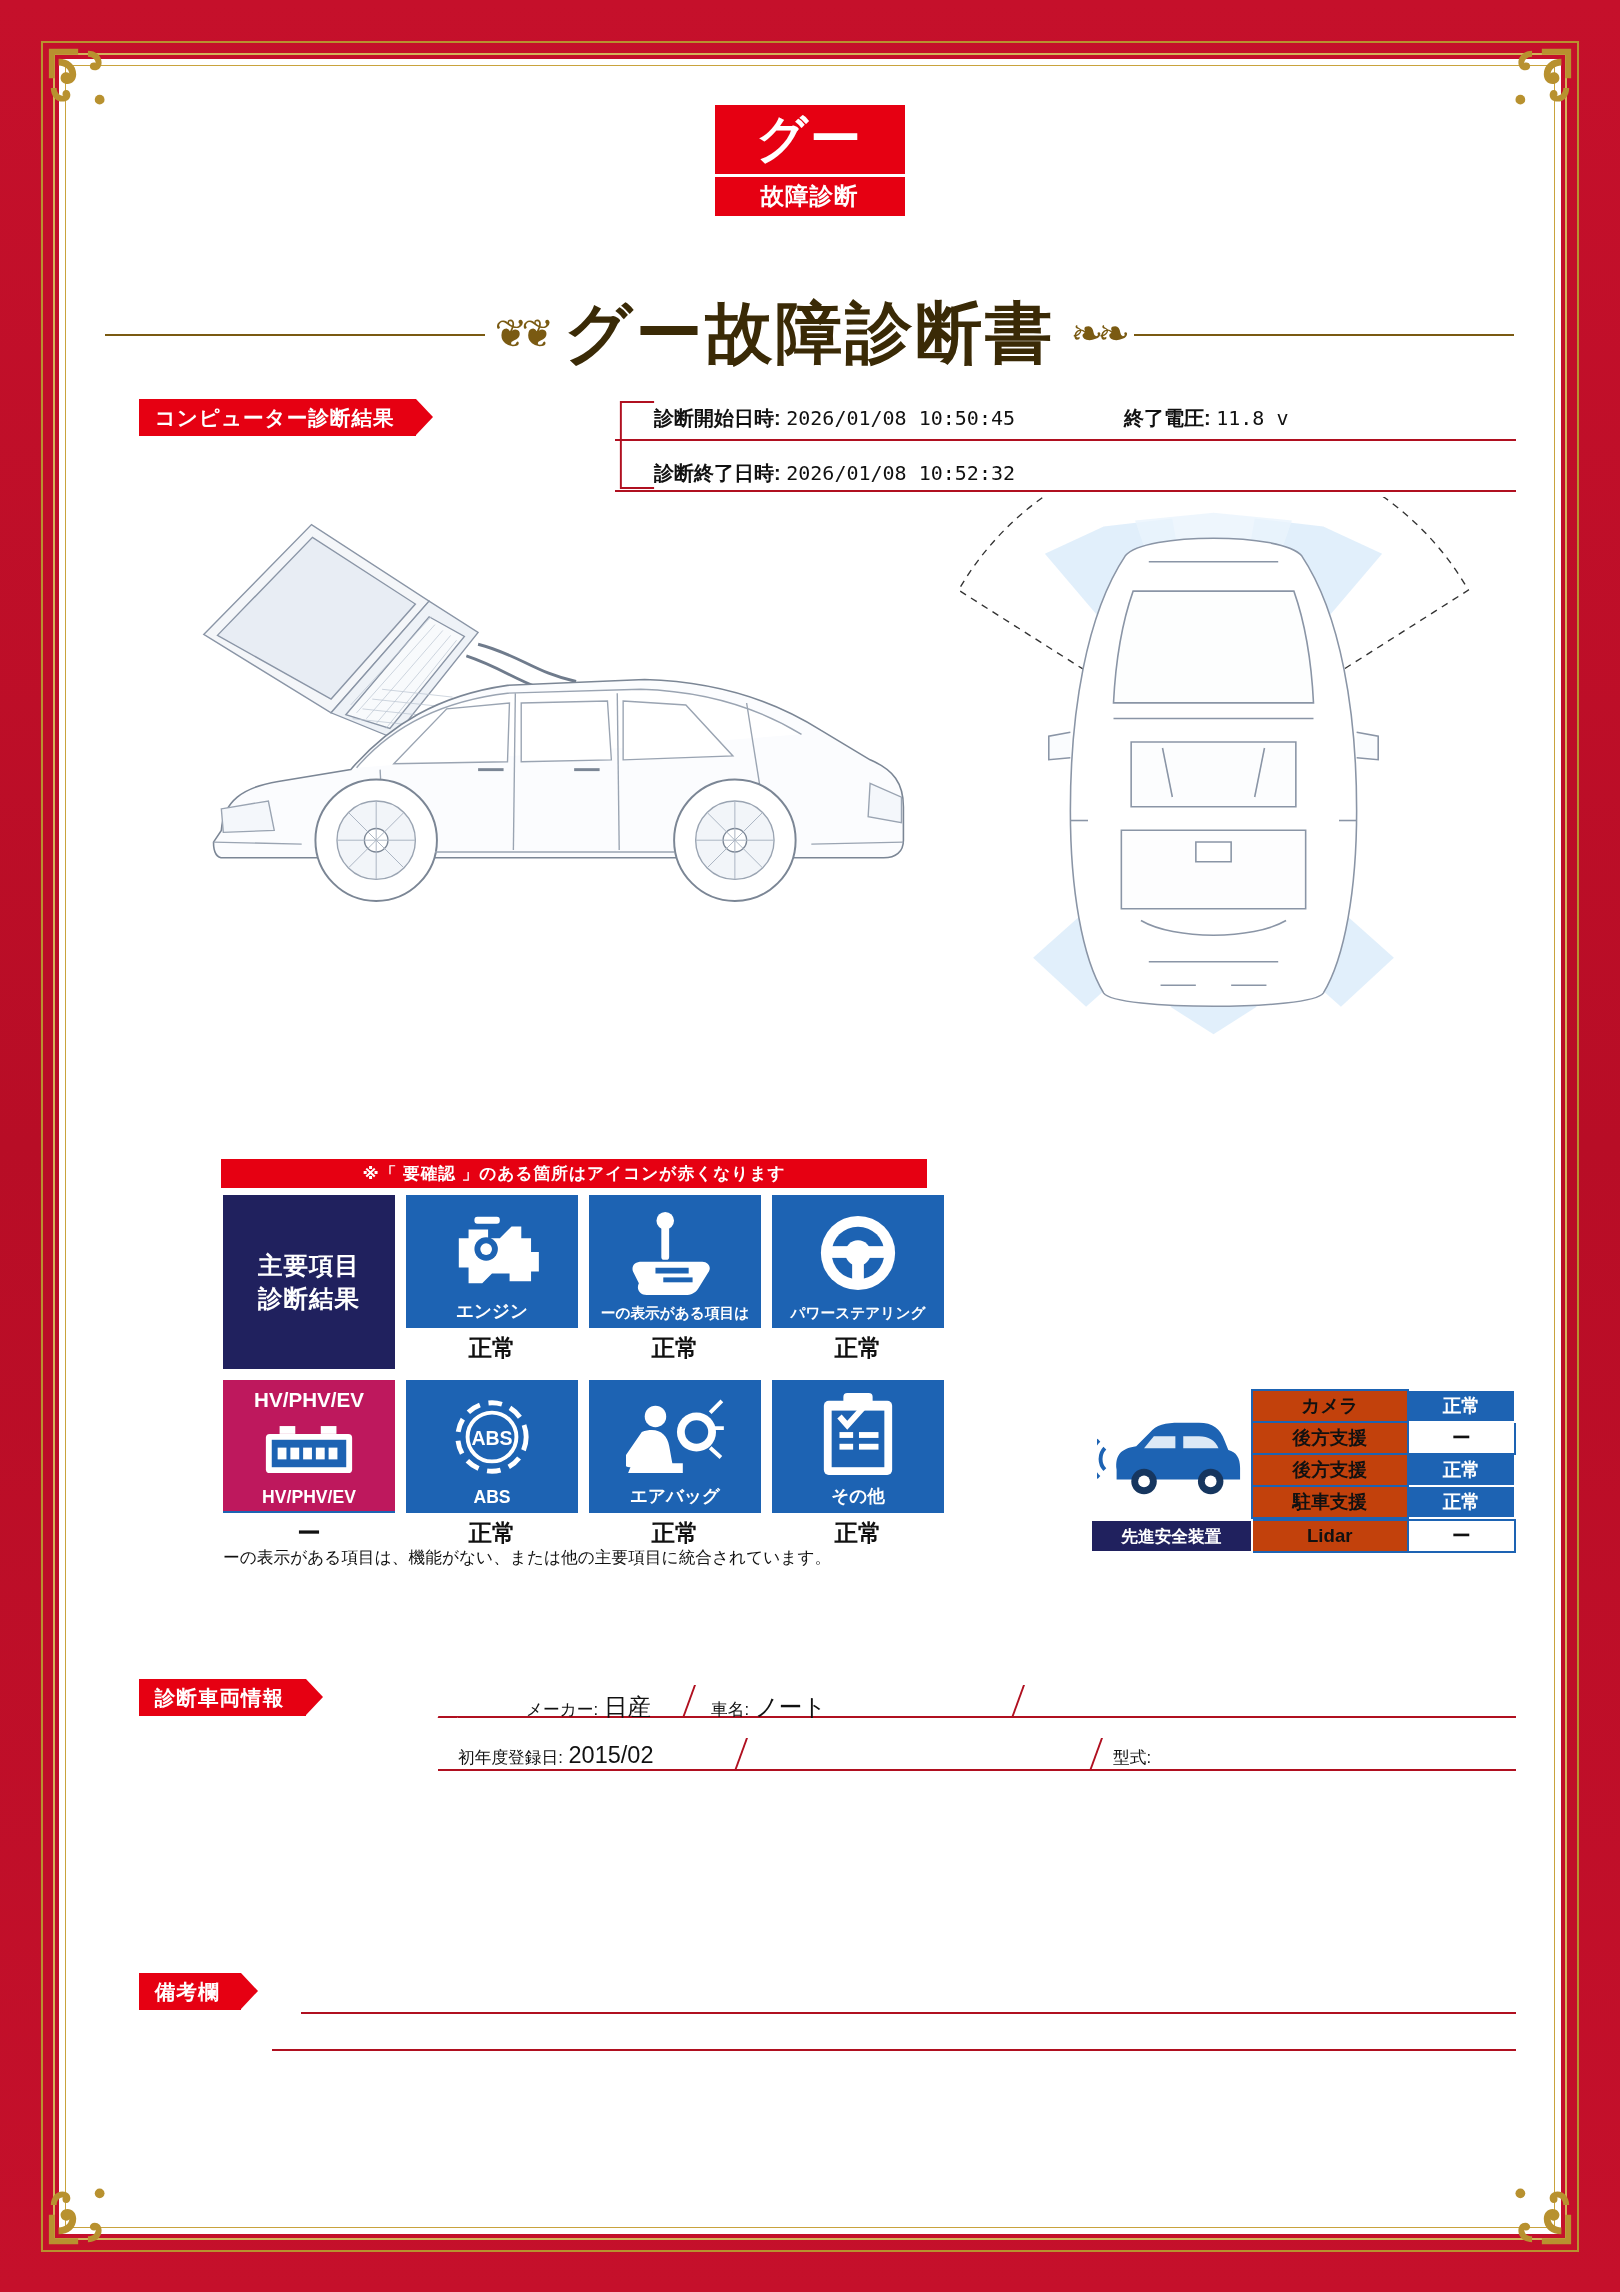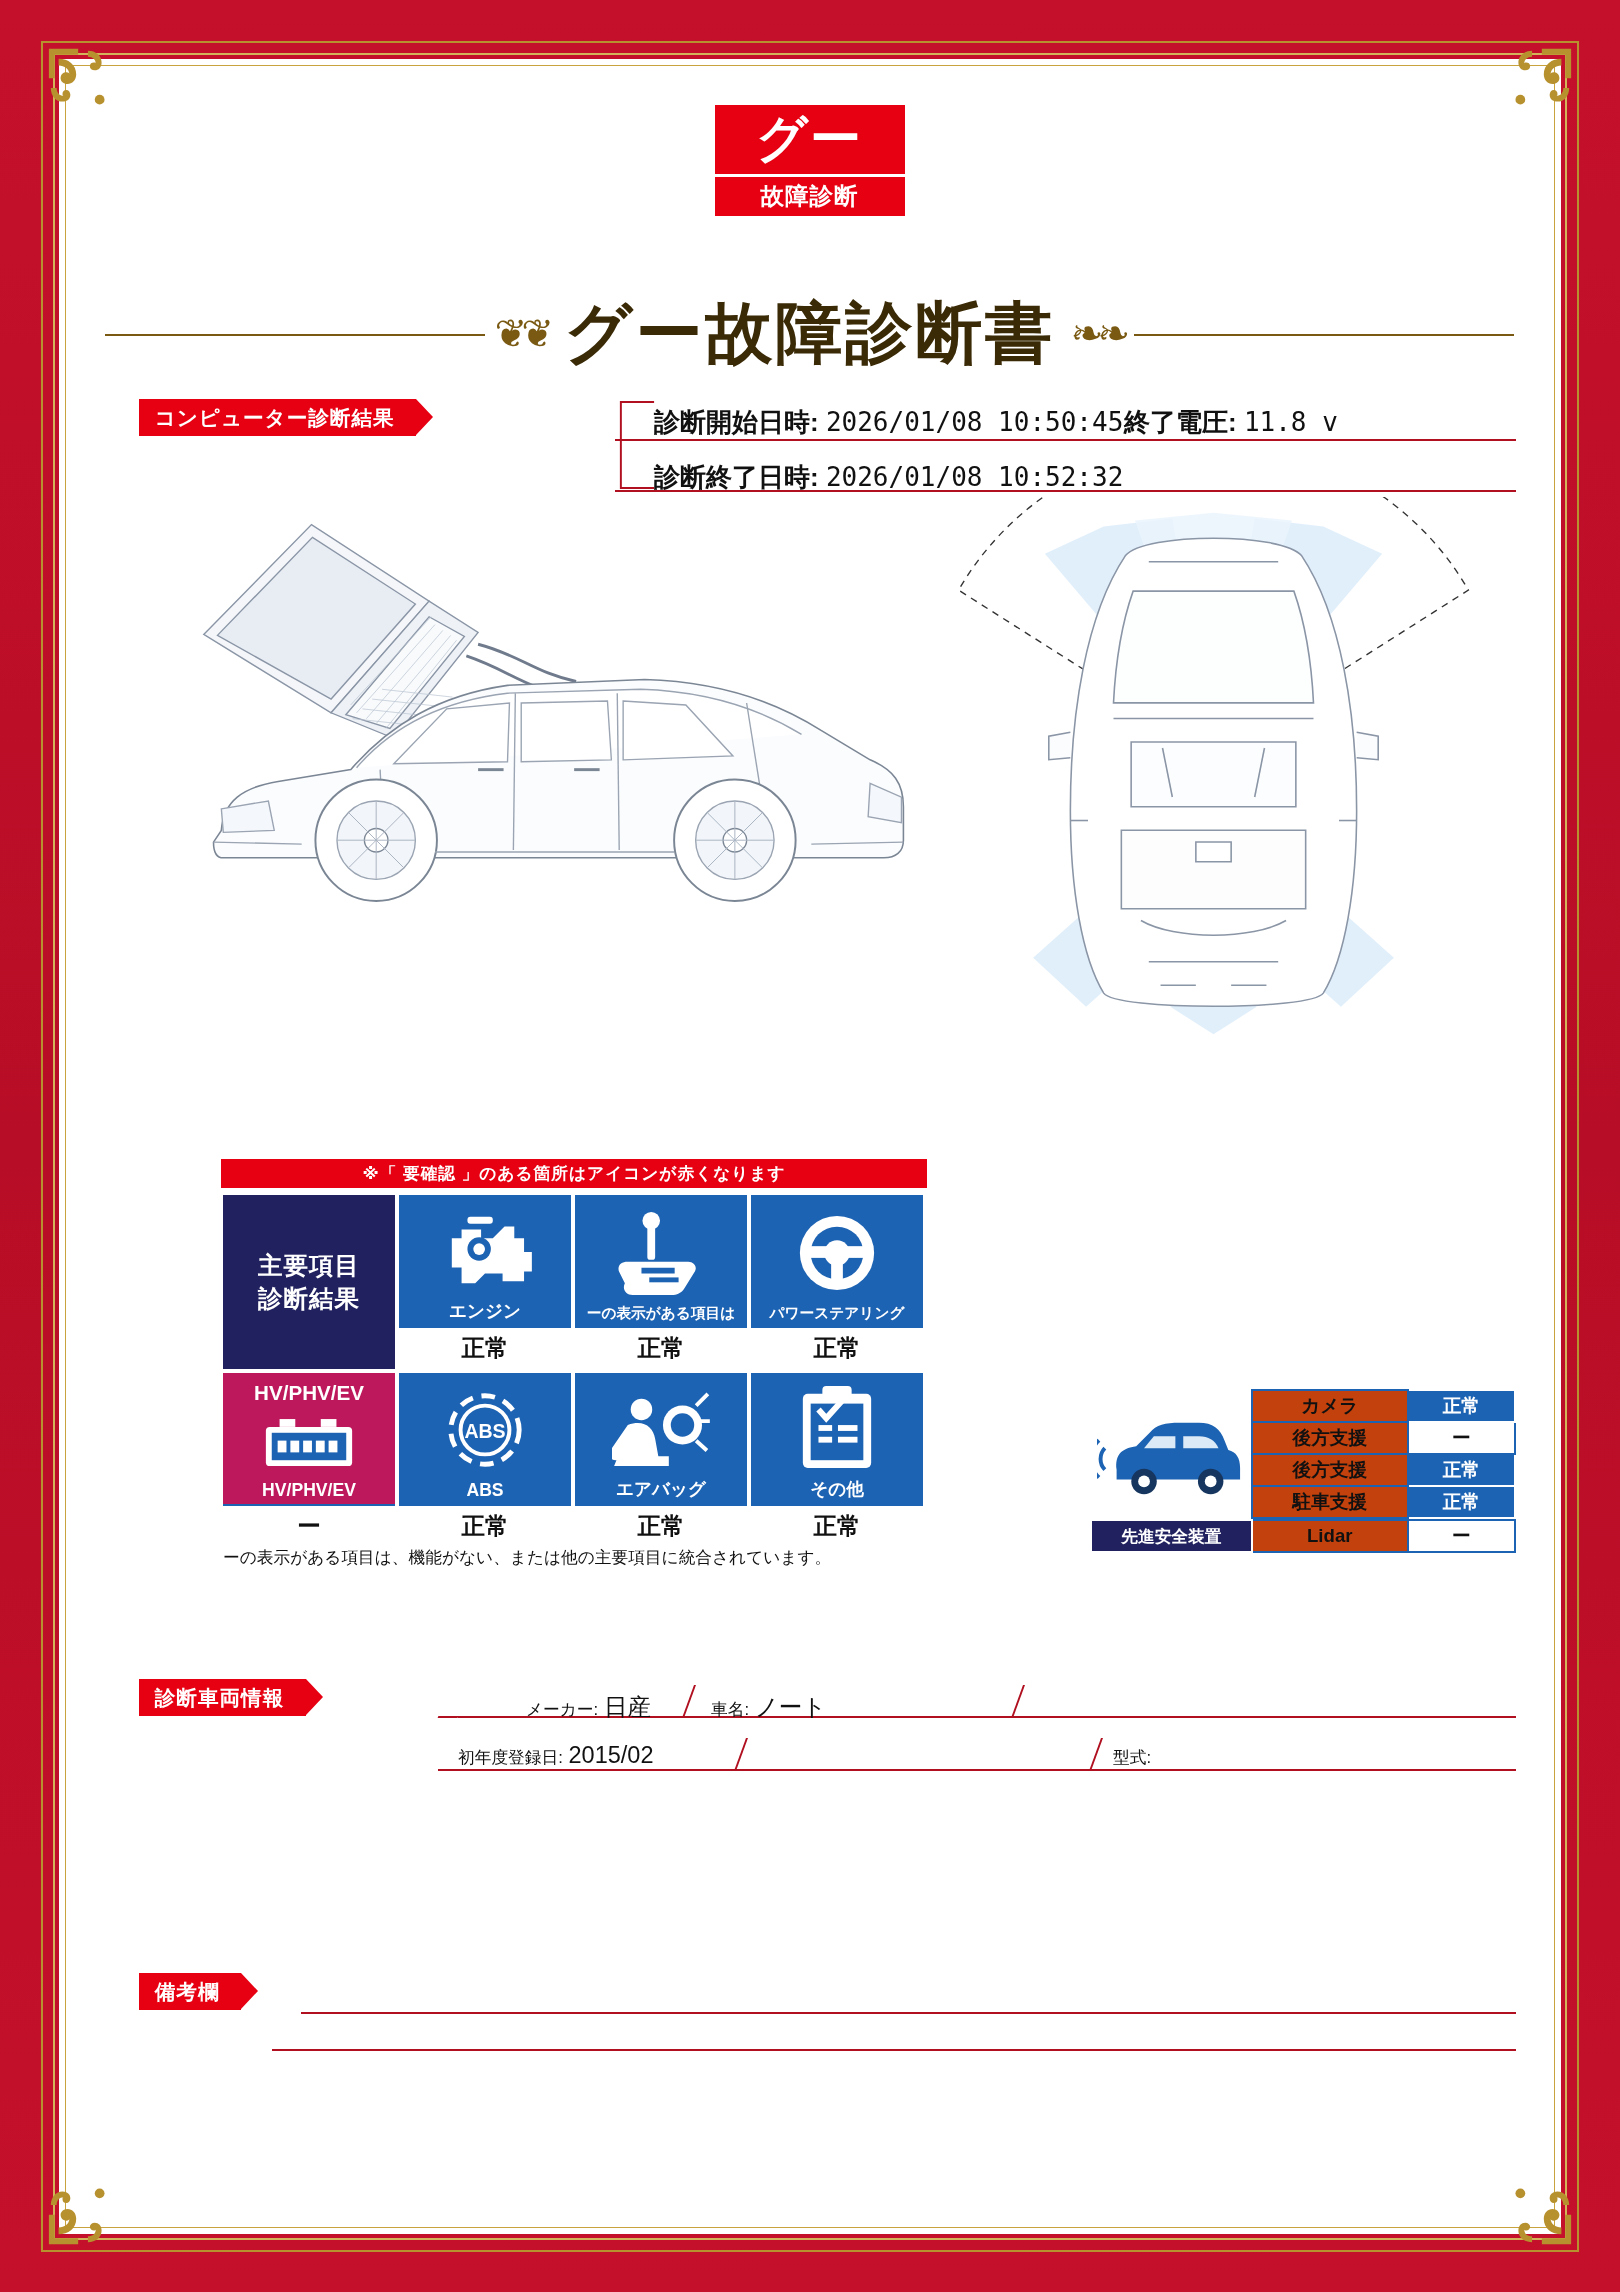--- a/index.html
+++ b/index.html
@@ -108,40 +108,40 @@
 
   
   .diag-head{ position:absolute; left:29px; top:323px; width:1411px;}
   .diag-head .flagpos{ position:absolute; left:34px; top:0;}
   .dh-line1{ position:absolute; left:0; top:0; width:100%; height:39px;}
   .dh-line2{ position:absolute; left:0; top:51px; width:100%; height:39px;}
   .dh-rule{
     position:absolute; left:0; right:0; bottom:-2.9px; height:0;
     border-bottom:2px solid #b01020;
   }
-  .kv{ position:absolute; font-size:26px; color:#111; white-space:nowrap;}
+  .kv{ position:absolute; font-size:20px; color:#111; white-space:nowrap;}
   .kv .k{ font-weight:bold;}
   .kv .v{ font-family:"DejaVu Sans Mono","Liberation Mono",monospace;}
 
   
   .car-side{ position:absolute; left:108px; top:431px; width:745px; height:441px;}
   .car-top{ position:absolute; left:863px; top:421px; width:549px; height:549px;}
 
   
   .notice-bar{
     position:absolute; left:145px; top:1083px; width:706px; height:29px;
     background:#e60012; color:#fff; font-size:16.7px; font-weight:bold;
     display:flex; align-items:center; justify-content:center; letter-spacing:1px;
   }
   .grid{
     position:absolute; left:145px; top:1117px;
     width:706px;
     display:grid; grid-template-columns:repeat(4,176px);
     grid-auto-rows:178px;
-    gap:0;
+    gap:7px;
   }
   .cell{
     border:2px solid #ffffff; position:relative;
     display:flex; flex-direction:column; align-items:center;
     background:#1d63b3;
   }
   .cell.head{
     background:#20215e; color:#fff; justify-content:center;
     font-size:24.5px; font-weight:bold; line-height:1.35; letter-spacing:1px;
   }

